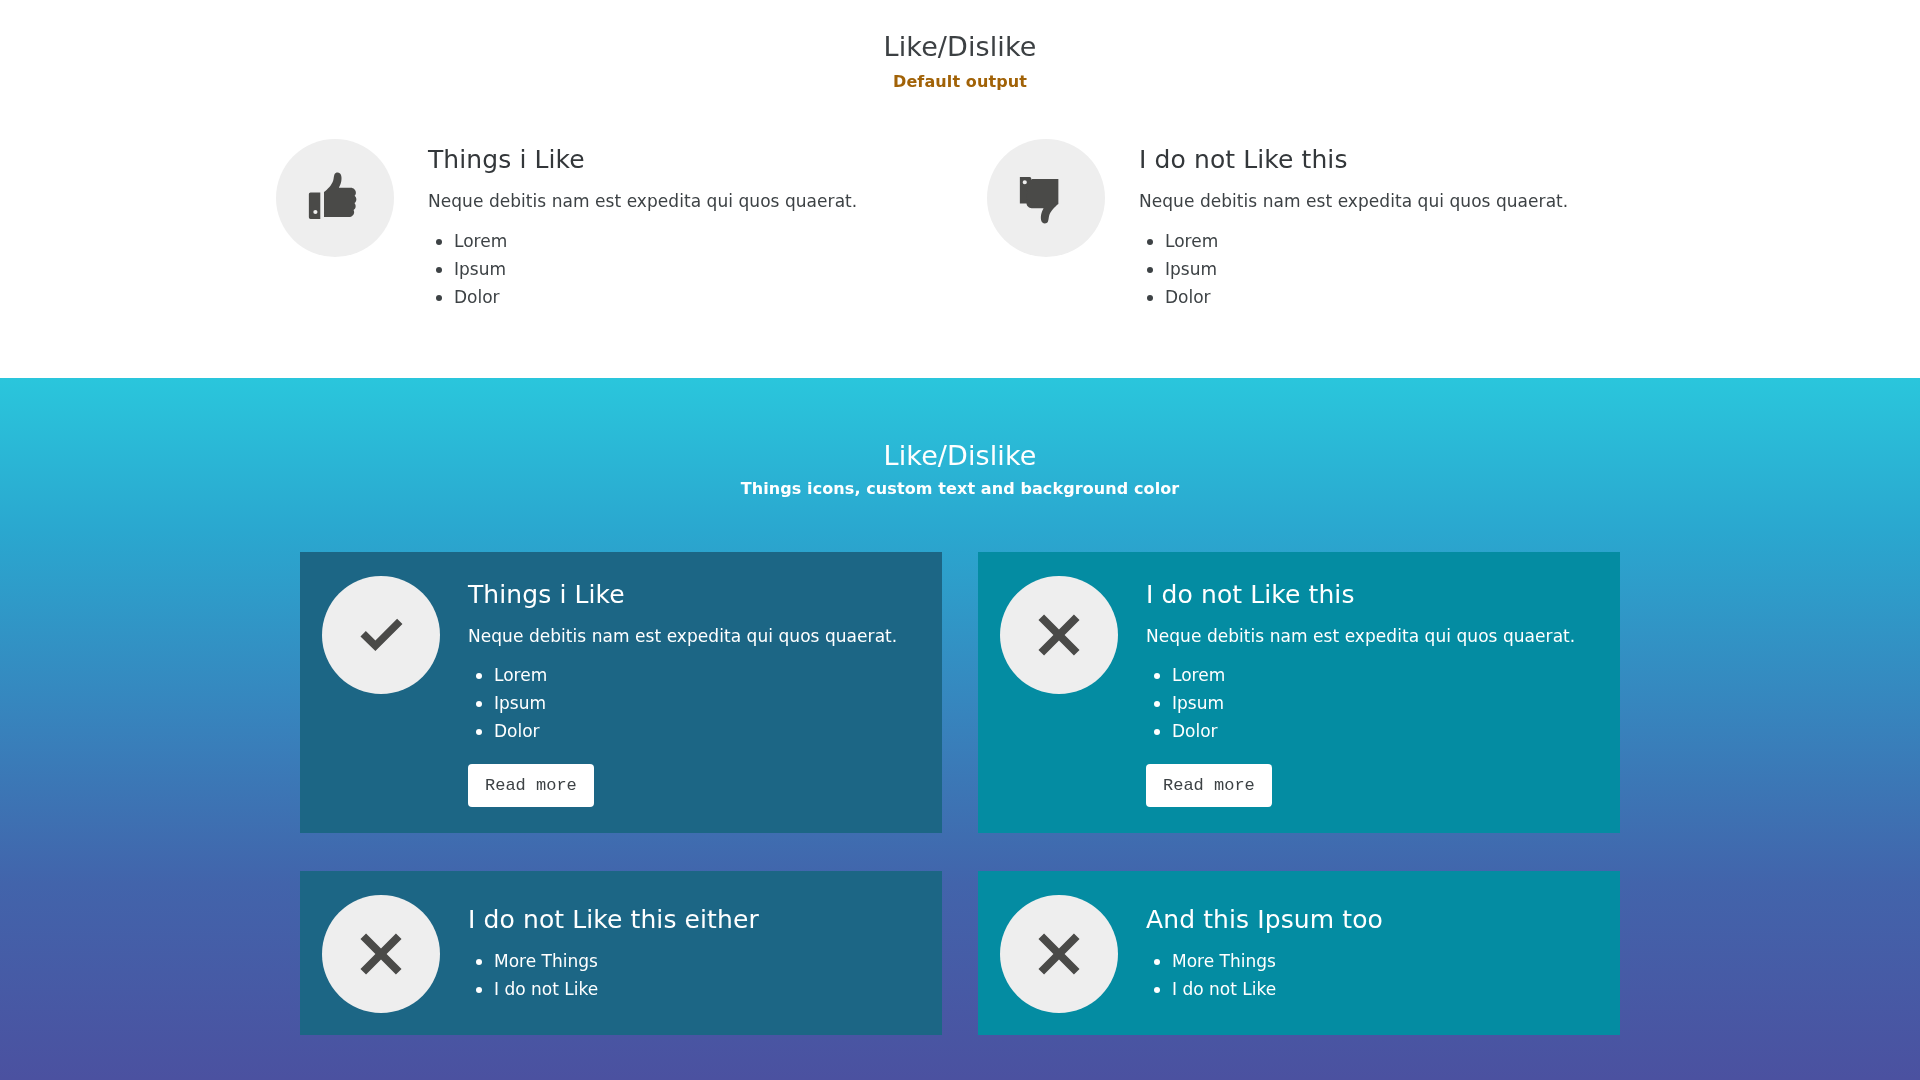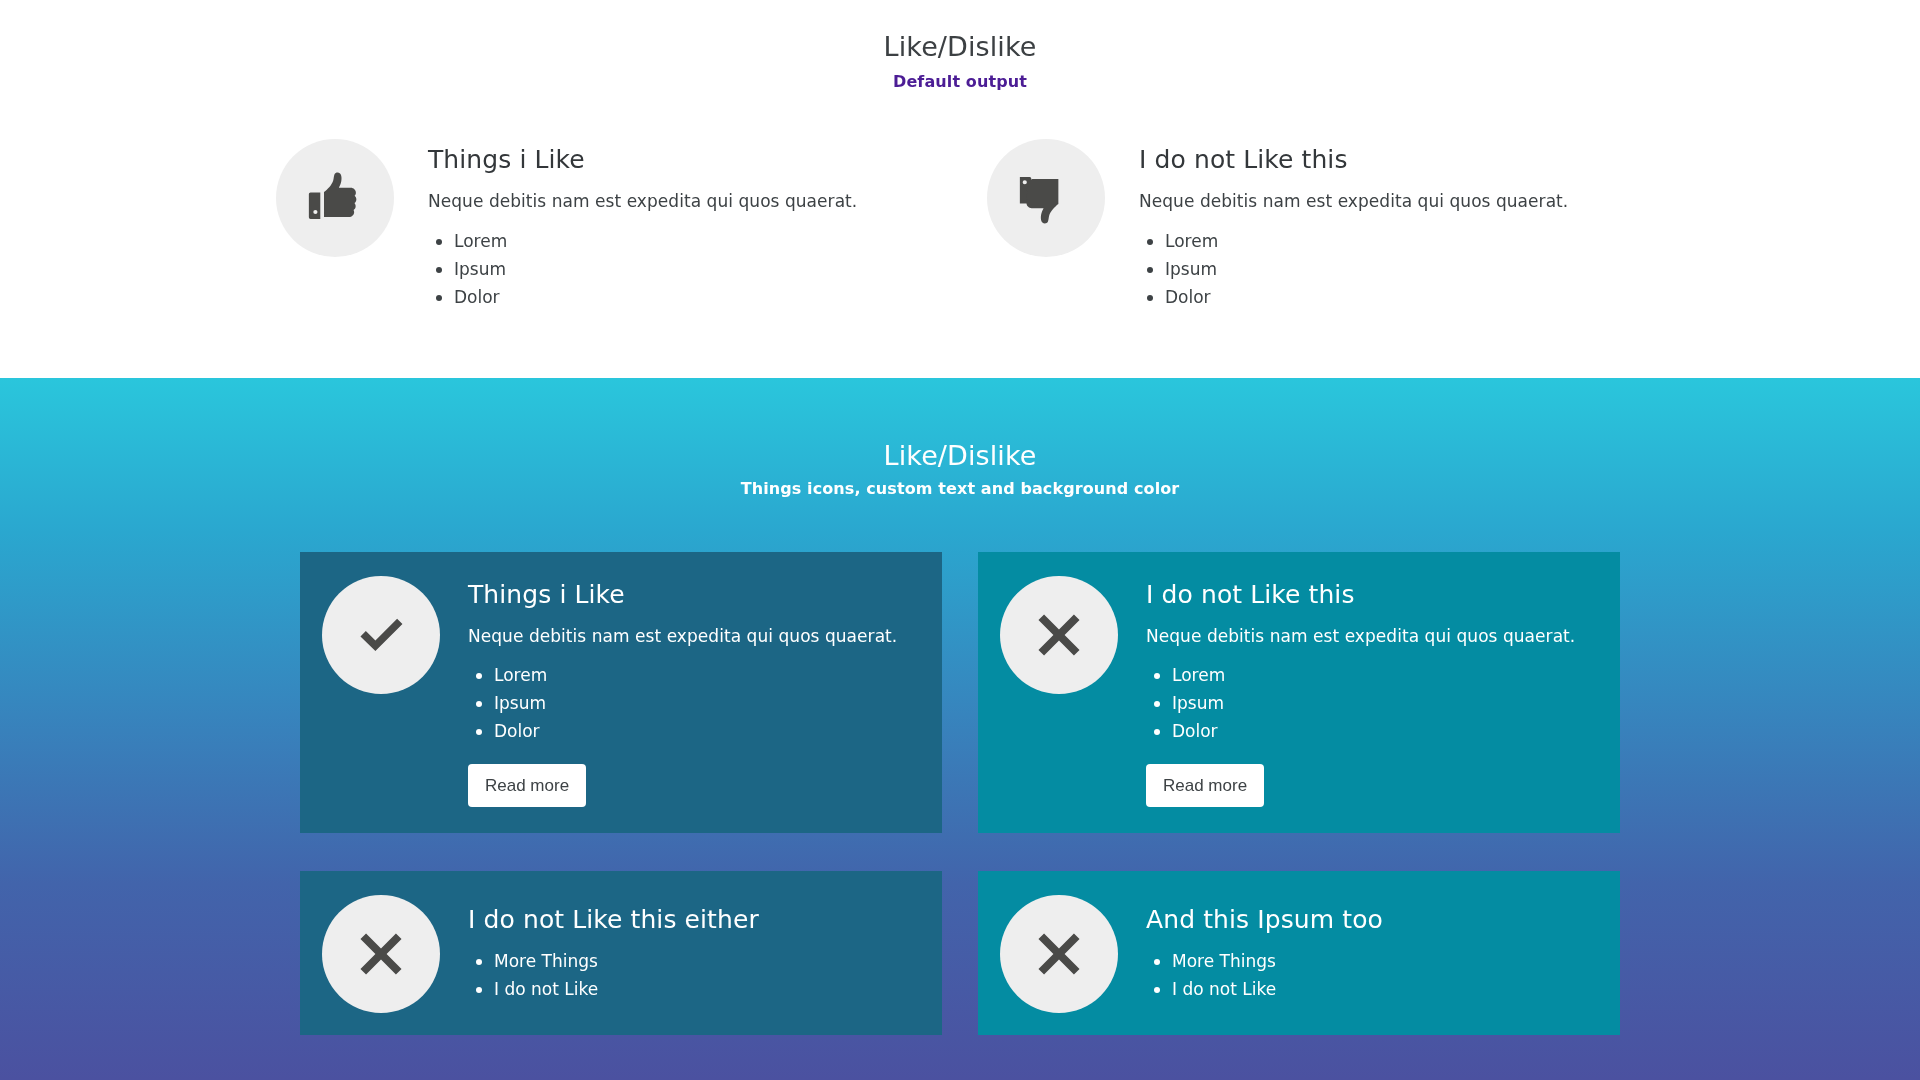--- a/index.html
+++ b/index.html
@@ -15,21 +15,21 @@
     width:1920px; height:378px;
     background:#ffffff;
     padding-top:30px;
   }
   .sec-head { text-align:center; }
   .sec-title {
     font-size:27px; font-weight:400; color:#3c4043;
     letter-spacing:.1px; line-height:1.25;
   }
   .sec-sub {
-    font-size:16px; font-weight:700; color:#4c1d95;
+    font-size:16px; font-weight:700; color:#a16207;
     margin-top:8px; letter-spacing:.1px;
   }
 
   .plain-grid {
     display:flex; width:1920px;
     padding:0 276px; margin-top:48px;
     gap:54px;
   }
   .plain-col { flex:1 1 0; display:flex; align-items:flex-start; gap:34px; }
 
@@ -110,21 +110,21 @@
     line-height:28px; padding-left:26px; position:relative;
   }
   .card-body li::before {
     content:""; position:absolute; left:8px; top:12px;
     width:6px; height:6px; border-radius:50%; background:#ffffff;
   }
 
   .read-more {
     display:inline-block; margin-top:19px;
     background:#ffffff; color:#3d4245;
-    font-family:Liberation Sans, sans-serif;
+    font-family:Liberation Mono, monospace;
     font-size:17px; line-height:1;
     padding:13px 17px; border:none; border-radius:4px;
     cursor:pointer;
   }
 
   .card.short .card-body { padding-top:10px; }
   .card.short .card-body ul { margin-top:12px; }
 </style>
 </head>
 <body>

